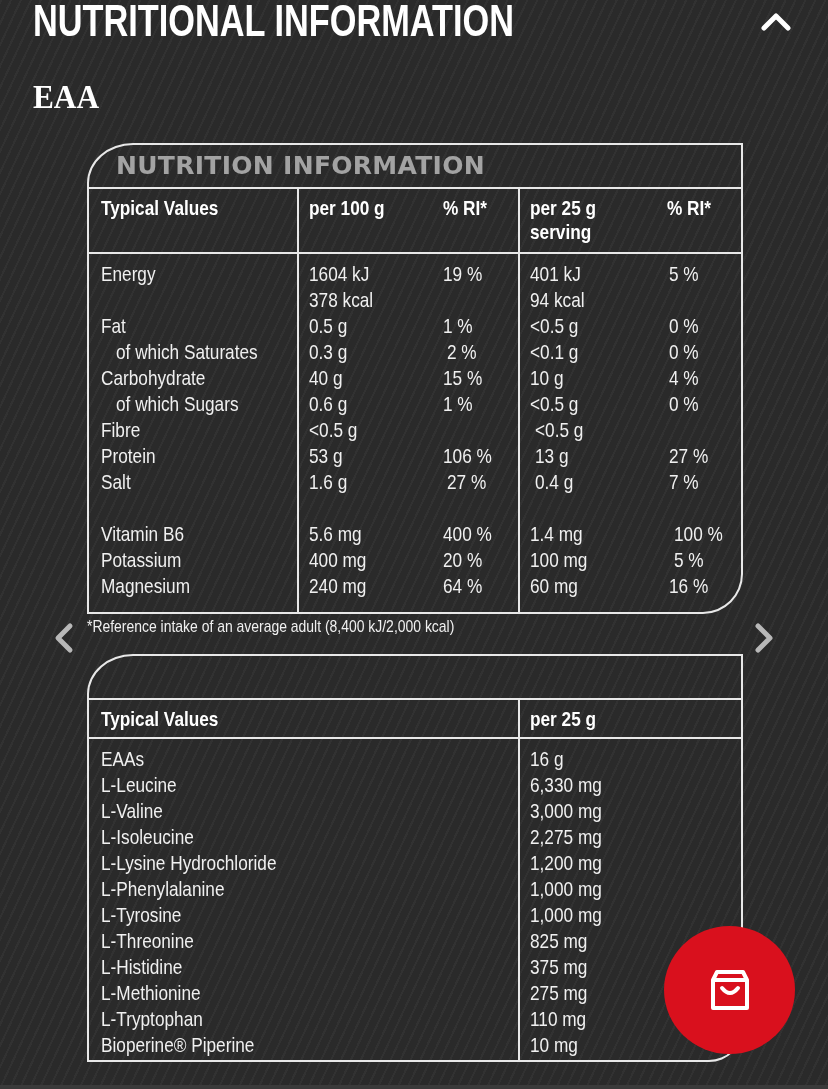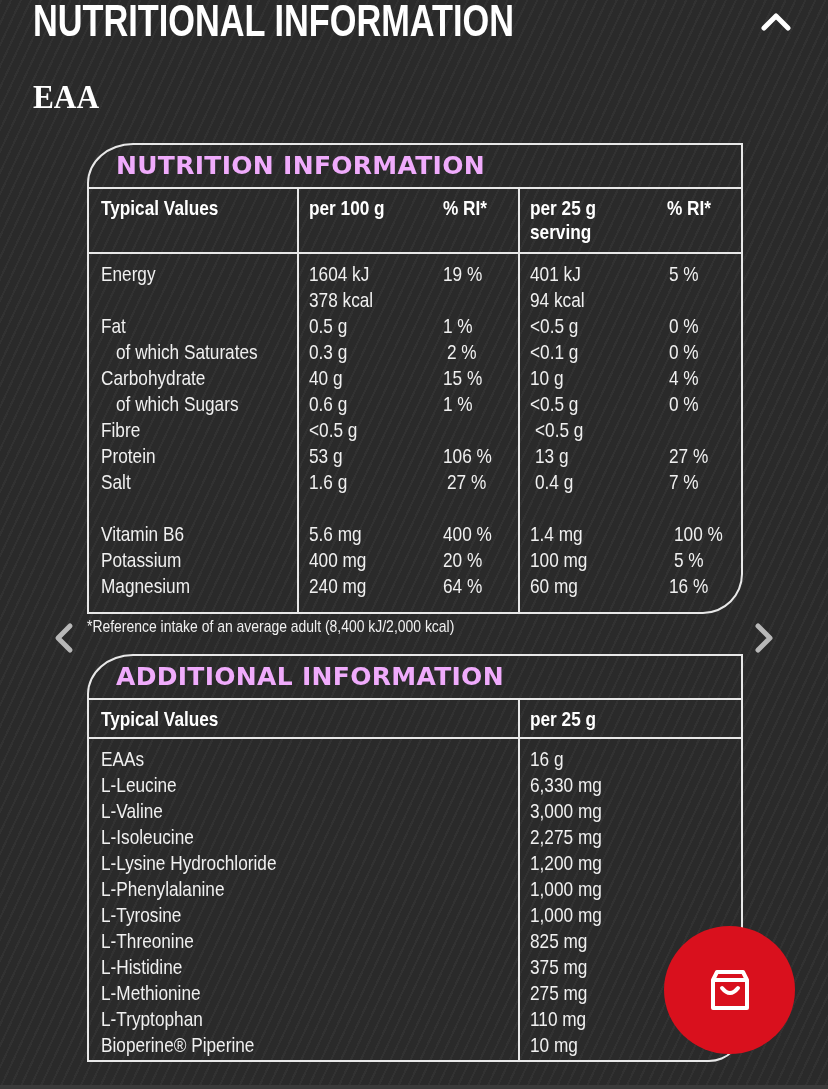--- a/index.html
+++ b/index.html
@@ -29,21 +29,21 @@
   }
   .panel {
     position: absolute; border: 2px solid #e8e8e8;
     border-top-left-radius: 46px 40px;
   }
   .panel.ni { left: 87px; top: 143px; width: 652px; height: 467px; border-bottom-right-radius: 40px; }
   .panel.ai { left: 87px; top: 654px; width: 652px; height: 404px; border-bottom-right-radius: 34px; }
   .panel-title {
     position: absolute; left: 27px; top: 6px;
     font-family: "DejaVu Sans", sans-serif; font-weight: 700; font-size: 25px;
-    color: #f0abfc; letter-spacing: 0.3px;
+    color: #a3a3a3; letter-spacing: 0.3px;
   }
   .hline { position: absolute; left: 0; right: 0; height: 2px; background: #e8e8e8; }
   .vline { position: absolute; width: 2px; background: #e8e8e8; }
   .cell {
     position: absolute; font-family: "Liberation Sans", sans-serif;
     font-size: 21px; line-height: 26px; white-space: nowrap; color: #f0f0f0;
     transform: scaleX(0.82); transform-origin: left top;
   }
   .hdr { font-weight: 700; color: #ffffff; }
   .footnote {
@@ -174,21 +174,20 @@
     <polyline points="22,8 10,20 22,32" fill="none" stroke="#b8b8b8" stroke-width="5" stroke-linecap="round" stroke-linejoin="round"></polyline>
   </svg>
 </div>
 <div class="nav-arrow next">
   <svg width="30" height="40" viewBox="0 0 30 40">
     <polyline points="8,8 20,20 8,32" fill="none" stroke="#b8b8b8" stroke-width="5" stroke-linecap="round" stroke-linejoin="round"></polyline>
   </svg>
 </div>
 
 <div class="panel ai">
-  <div class="panel-title">ADDITIONAL INFORMATION</div>
   <div class="hline" style="top:42px;"></div>
   <div class="hline" style="top:81px;"></div>
   <div class="vline" style="left:429px; top:42px; bottom:0;"></div>
 
   <div class="cell hdr" style="left:12px; top:50px;">Typical Values</div>
   <div class="cell hdr" style="left:441px; top:50px;">per 25 g</div>
 
   <div>
       <div class="cell" style="left:12px; top:90px;">EAAs</div>
       <div class="cell" style="left:441px; top:90px;">16 g</div>

